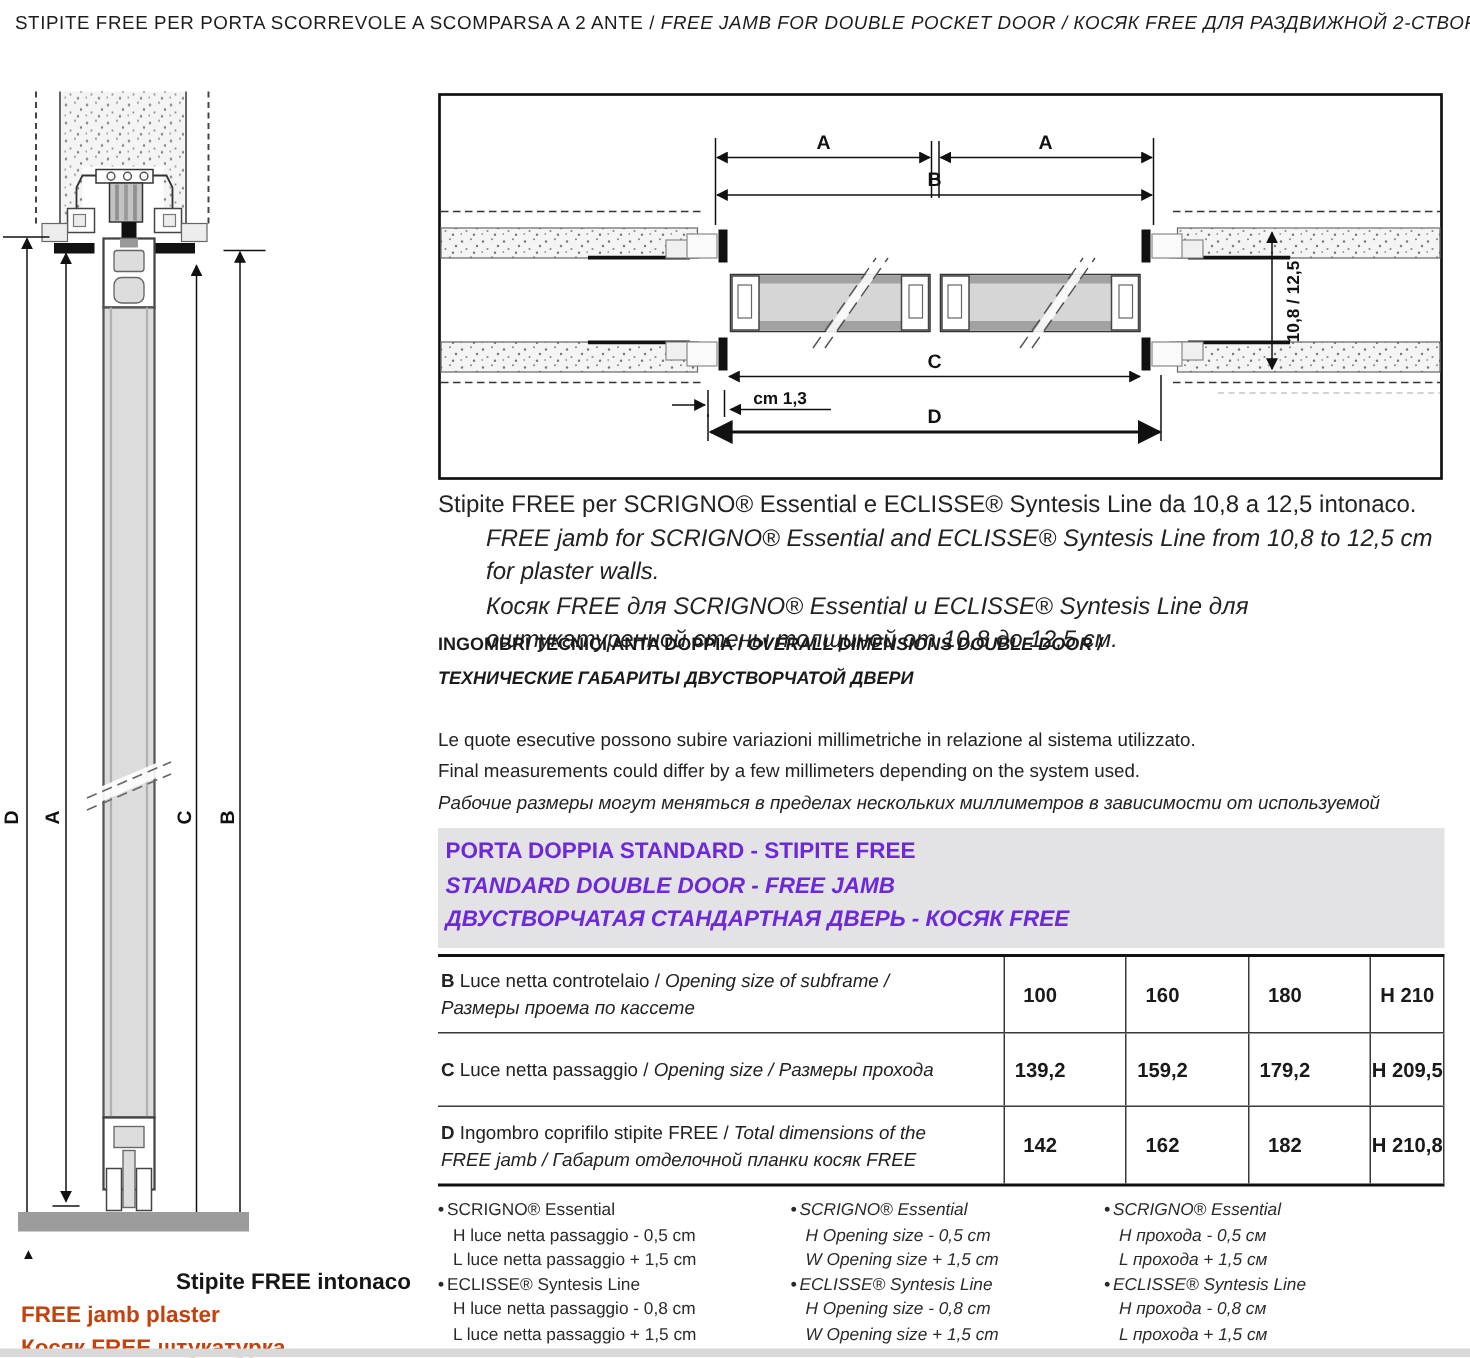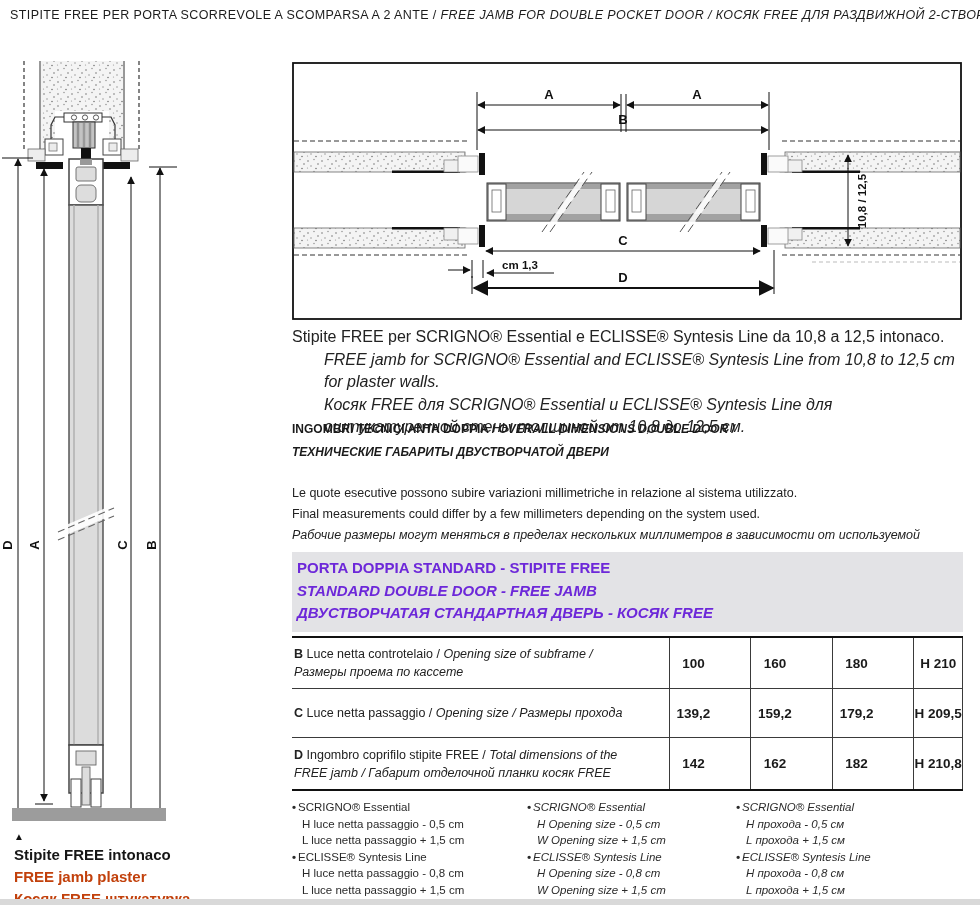--- a/index.html
+++ b/index.html
@@ -30,21 +30,21 @@
   .trow .val:last-child{border-right:1px solid #3a3a3a;}
   .rowB{height:50px;} .rowC{height:48px;} .rowD{height:51px;}
   .fnote{top:799px;font-size:11.5px;line-height:16.5px;color:#2a2a2a;}
   .fnote .sub{padding-left:10px;}
   .fnote .blt{font-weight:bold;margin-right:2px;}
   .fnote.fi{left:292px;width:225px;}
   .fnote.fe{left:527px;width:200px;font-style:italic;}
   .fnote.fr{left:736px;width:230px;font-style:italic;}
   .leftcap{left:14px;top:830px;width:260px;font-size:15px;font-weight:bold;line-height:22px;}
   .leftcap .mark{font-size:10px;display:block;line-height:14px;color:#111;}
-  .leftcap .c1{color:#161616;}
+  .leftcap .c1{color:#161616;text-align:right;}
   .leftcap .c2,.leftcap .c3{color:#c2410c;}
   .footbar{left:0;top:899px;width:980px;height:6px;background:#d9d9d9;}
   svg text{font-family:"Liberation Sans",sans-serif;}
 </style>
 </head>
 <body>
 
 <div class="page">
 
   <div class="abs top-title">

